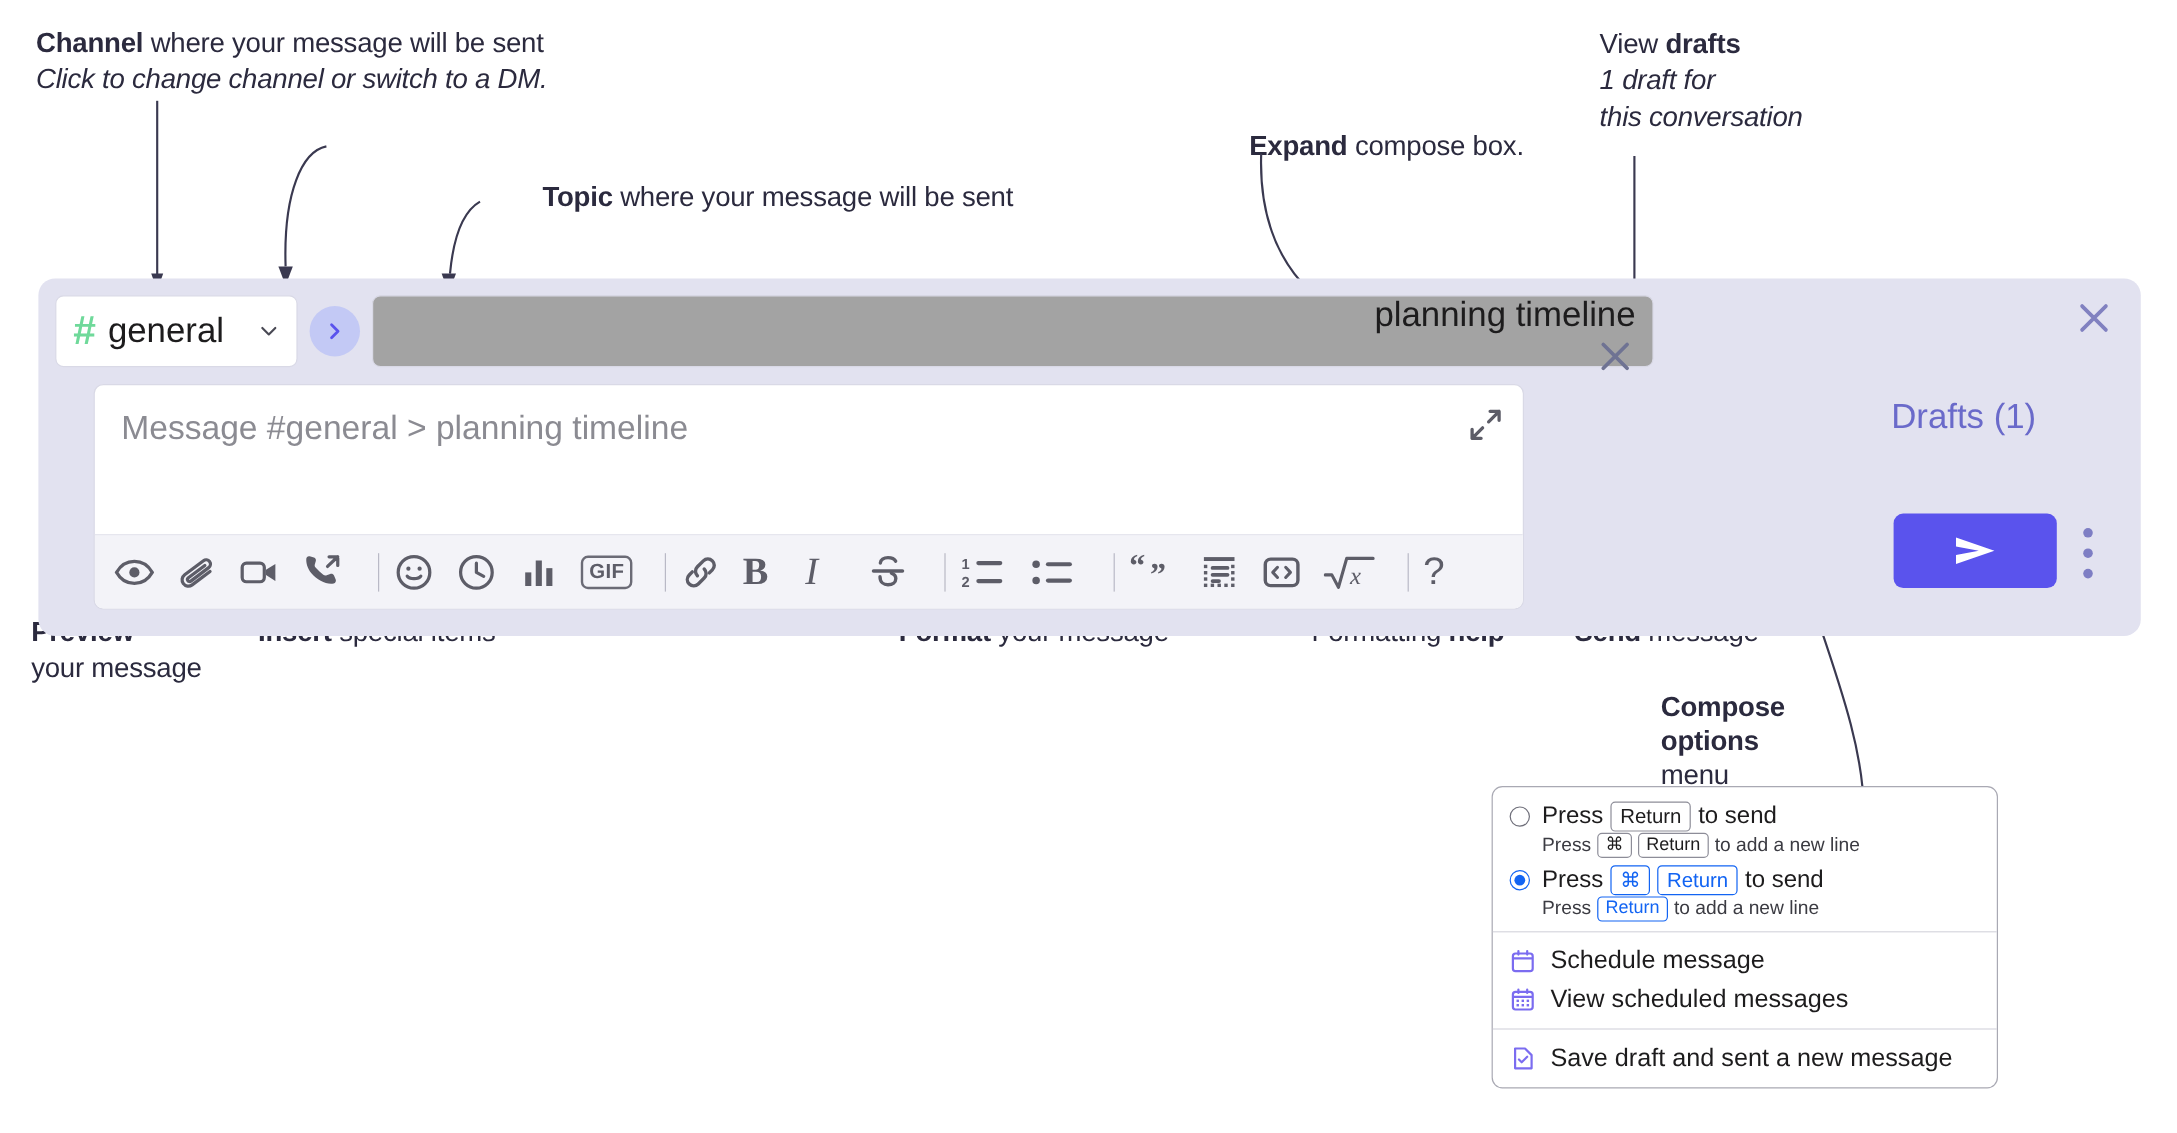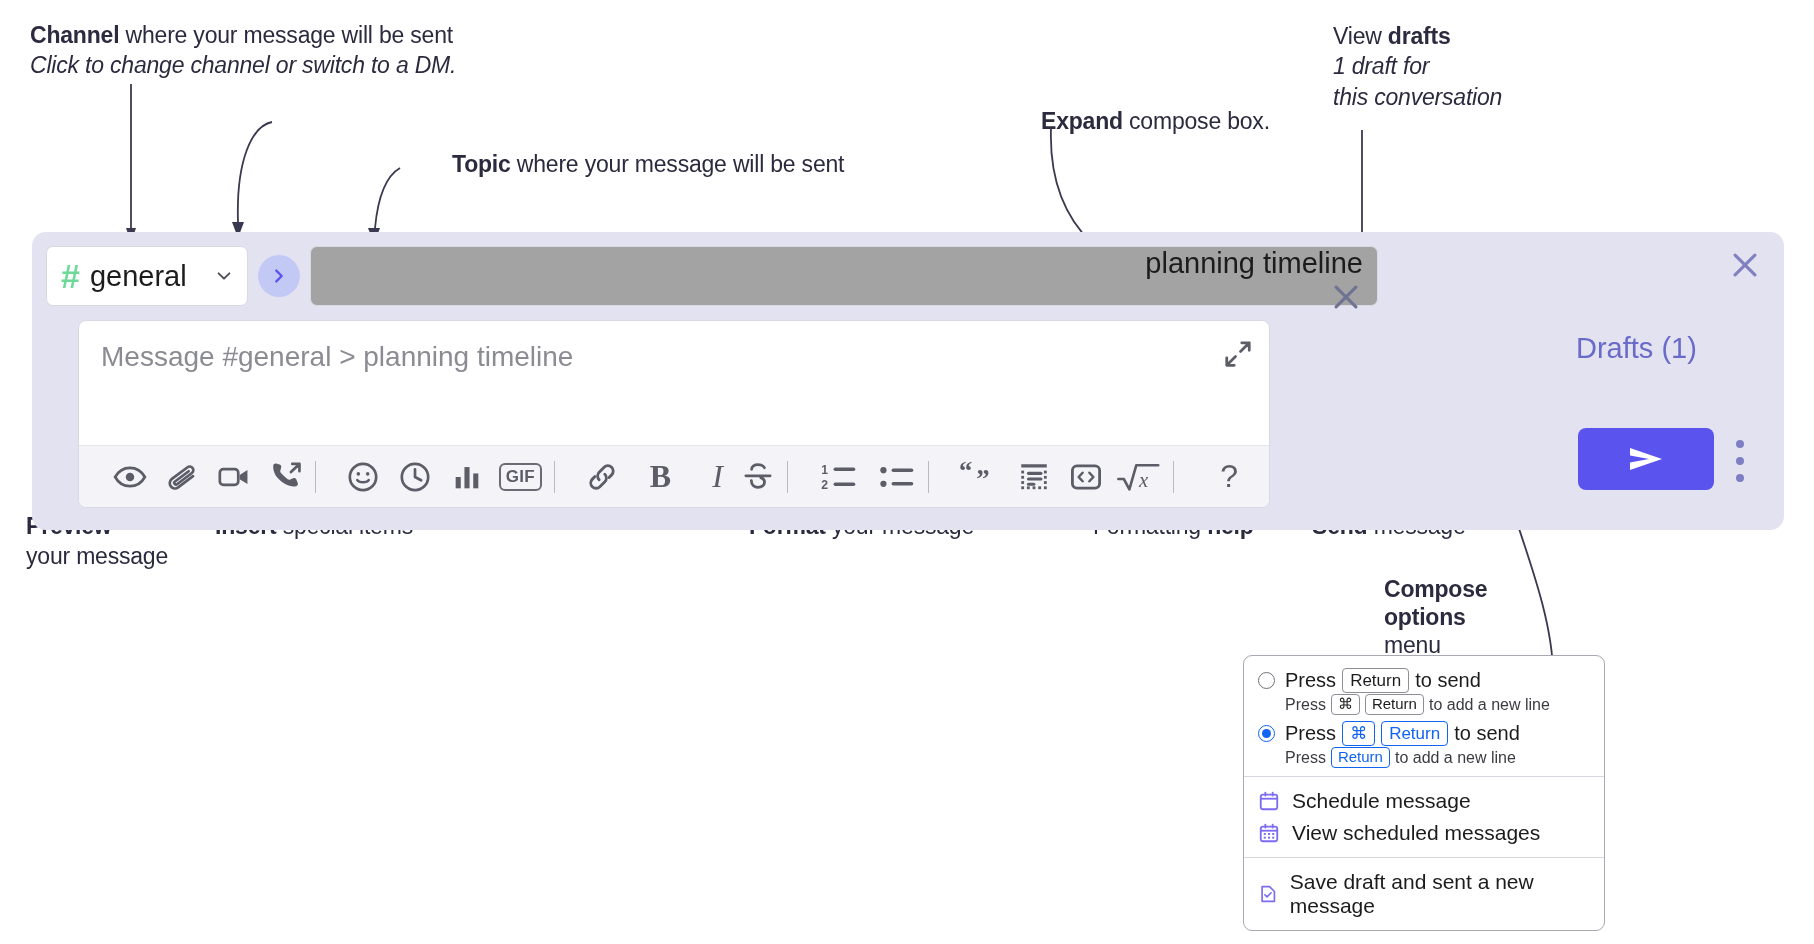--- a/index.html
+++ b/index.html
@@ -85,21 +85,21 @@
   .expandbtn {
     position:absolute; right:16px; top:18px;
     width:30px; height:30px;
   }
   .toolbar {
     position:absolute; left:0; bottom:0; width:100%; height:62px;
     background:#f3f3f8; border-top:1px solid #e6e6ee;
     display:flex; align-items:center; padding-left: 16px;
   }
   .tbtn {
-    width:52px; height:52px; display:flex; align-items:center; justify-content:flex-end;
+    width:52px; height:52px; display:flex; align-items:center; justify-content:flex-start;
     flex:none;
   }
   .tsep { width:1px; height:32px; background:#b9b9c6; margin:0 12px; flex:none; }
   .gifbox {
     border:2px solid #6b6b76; border-radius:6px;
     padding: 2px 5px; font-size:17px; font-weight:700; color:#5d5d68;
     letter-spacing:0.3px;
   }
   .qmark { font-size:32px; color:#5d5d68; font-weight:400; }
 
@@ -116,21 +116,21 @@
     position:absolute; left:18px; top:196px;
     width:136px; height:62px; border-radius:8px;
     background:#5a53ed;
     display:flex; align-items:center; justify-content:center;
   }
   .kebab { position:absolute; left:176px; top:208px; width:10px; height:42px; }
   .kebab i { display:block; width:8px; height:8px; border-radius:50%; background:#7e7ec4; margin-bottom:9px; }
 
   
   #menu {
-    position:absolute; left:1243px; top:655px; width:362px;
+    position:absolute; left:1243px; top:655px; width:422px;
     background:#fff; border:1px solid #a9a9b3; border-radius:9px;
     padding: 10px 0 8px 0;
   }
   .mrow { display:flex; align-items:center; padding: 2px 14px; }
   .radio {
     width:17px; height:17px; border-radius:50%; border:1.6px solid #6f6f7a;
     flex:none; margin-right:10px; position:relative; background:#fff;
   }
   .radio.on { border-color:#1264f3; }
   .radio.on::after {

